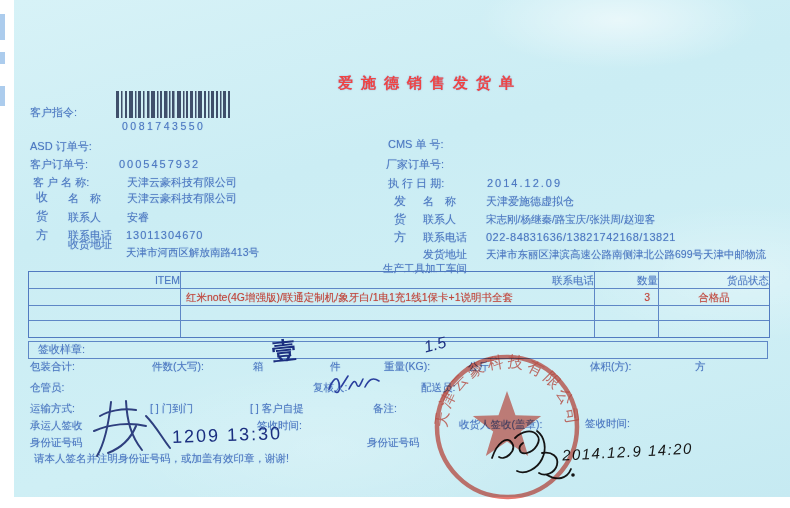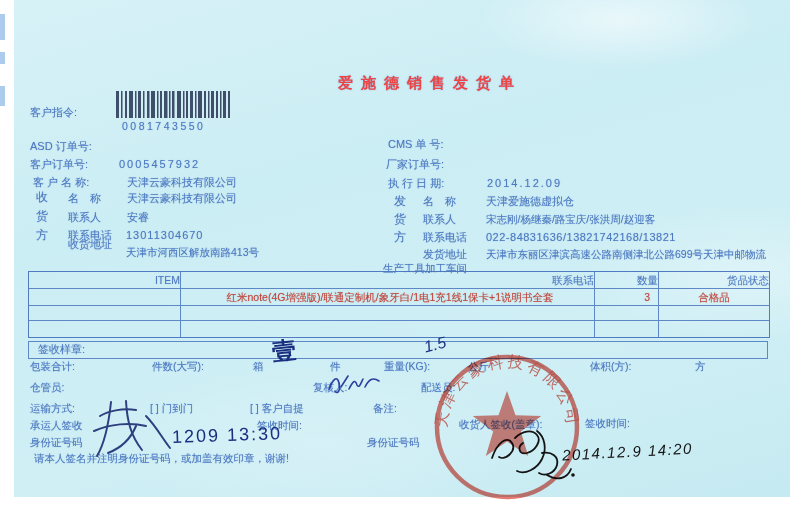--- a/index.html
+++ b/index.html
@@ -38,21 +38,21 @@
   }
   .tc{
     border-right:1px solid rgba(74,116,189,.85);
     border-bottom:1px solid rgba(74,116,189,.85);
     font-size:10.5px;color:#4d79c2;line-height:16px;height:16px;
     overflow:hidden;white-space:nowrap;text-shadow:0 0 1px rgba(77,121,194,.4);
   }
   .tc:nth-child(4n){border-right:none;}
   .th{text-align:right;line-height:16px;height:16px;}
   .red{color:#c0463c;text-shadow:0 0 1px rgba(192,70,60,.45);}
-  .cell-name{padding-left:5px;text-align:center;}
+  .cell-name{padding-left:5px;}
   .cell-qty{text-align:right;padding-right:8px;}
   .cell-center{text-align:center;}
   .short{height:14px;line-height:14px;}
   .sign-strip{
     position:absolute;left:28px;top:341px;width:738px;height:16px;
     border:1.2px solid rgba(74,116,189,.85);
   }
   .hw{position:absolute;white-space:nowrap;}
   .hw-blue{color:#1b2f80;}
   .hw-black{color:#161616;}

